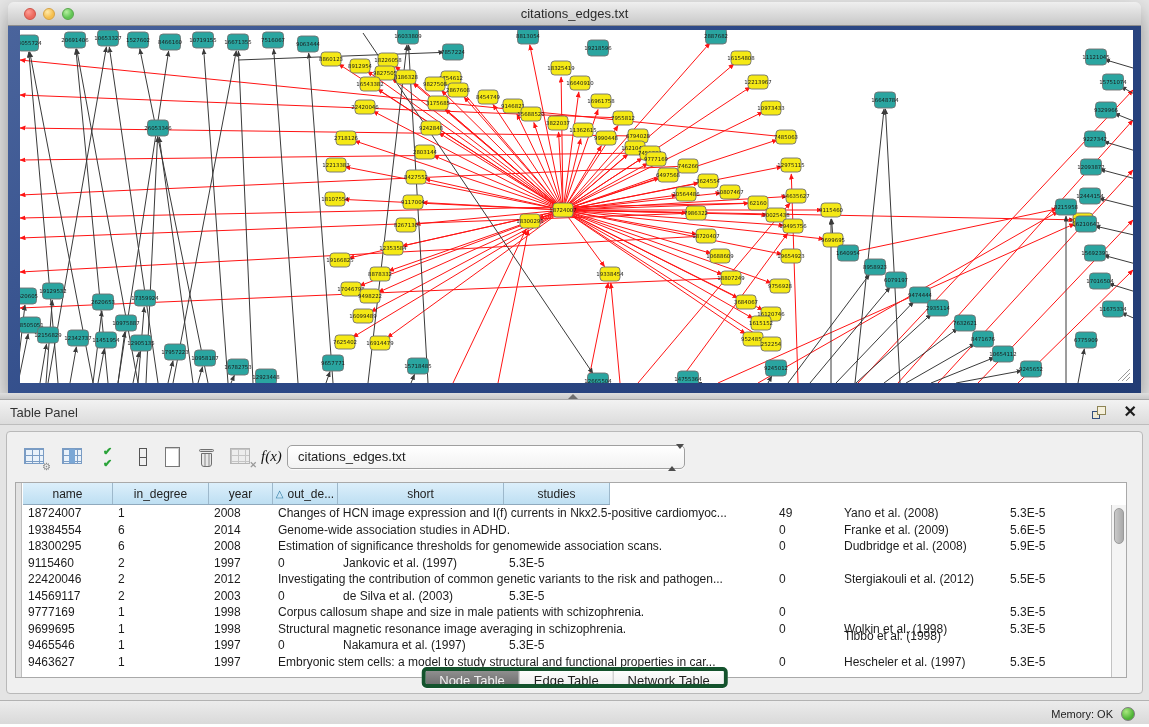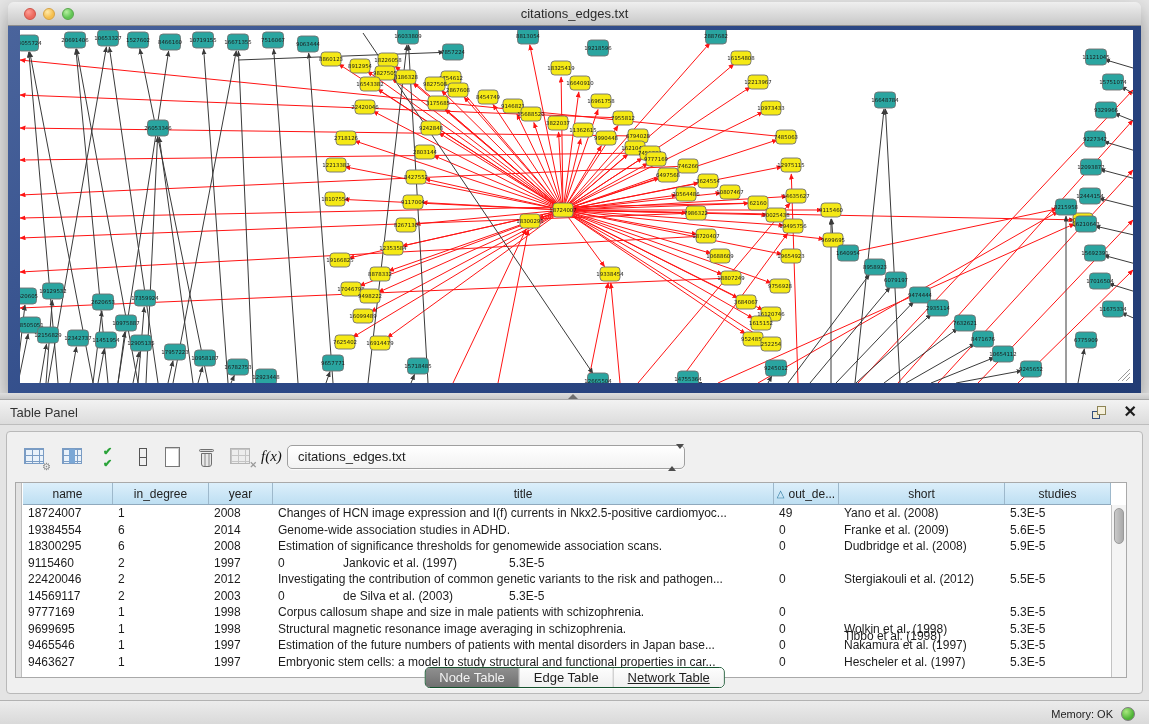--- a/index.html
+++ b/index.html
@@ -80,21 +80,21 @@
   .sort-tri { color:#2f7ba3; font-size:10px; margin-right:4px; }
   .tbody { position:absolute; left:7px; top:22px; }
   .trow { display:flex; height:16.5px; align-items:center; cursor:default; }
   .td { font-size:12px; color:#1c1c1c; padding-left:5px; white-space:nowrap; overflow:hidden; }
   .vscroll { position:absolute; right:0; top:22px; bottom:0; width:15px; background:#f4f4f4; border-left:1px solid #c3c3c3; }
   .vthumb { position:absolute; left:2px; top:3px; width:10px; height:36px; border-radius:5px;
     background:linear-gradient(90deg,#c9c9c9,#a9a9a9); border:1px solid #9a9a9a; }
 
   
   .tp-tabs { position:absolute; left:50%; transform:translateX(-50%); bottom:5px; height:21px; display:flex;
-    border:1px solid #14532d; border-radius:5px; overflow:hidden; background:#fbfbfb; box-shadow:0 1px 0 rgba(255,255,255,.7); }
+    border:4px solid #14532d; border-radius:5px; overflow:hidden; background:#fbfbfb; box-shadow:0 1px 0 rgba(255,255,255,.7); }
   .tab { padding:0 14px; line-height:19px; font-size:13px; color:#1e1e1e; border-right:1px solid #b3b3b3; cursor:pointer; background:linear-gradient(#fdfdfd,#f0f0f0); }
   .tab:last-child { border-right:none;text-decoration:underline; }
   .tab.selected { background:linear-gradient(#8f8f8f,#707070); color:#f2f2f2; }
 
   
   .statusbar { position:absolute; left:0; top:700px; width:1149px; height:27px;
     background:linear-gradient(#ececec,#d7d7d7); border-top:1px solid #b2b2b2; }
   .mem { position:absolute; right:36px; top:0; line-height:26px; font-size:11px; color:#222; }
   .mem-dot { position:absolute; right:14px; top:6px; width:14px; height:14px; border-radius:50%;
     background:radial-gradient(circle at 35% 30%, #a9e87f, #4db335 65%); border:1px solid #7d7d7d; }
@@ -854,23 +854,20 @@
         <div class="thead" id="thead">
             <div class="th" style="width: 90px;">
               <span>name</span>
             </div>
             <div class="th" style="width: 96px;">
               <span>in_degree</span>
             </div>
             <div class="th" style="width: 64px;">
               <span>year</span>
             </div>
-            <div class="th" style="width: 501px;">
-              <span>title</span>
-            </div>
             <div class="th" style="width: 65px;">
               <span class="sort-tri">△</span>
               <span>out_de...</span>
             </div>
             <div class="th" style="width: 166px;">
               <span>short</span>
             </div>
             <div class="th" style="width: 106px;">
               <span>studies</span>
             </div>
@@ -943,21 +940,20 @@
               <div class="td" style="width: 64px;">1998</div>
               <div class="td" style="width: 501px;">Structural magnetic resonance image averaging in schizophrenia.</div>
               <div class="td" style="width: 65px;">0</div>
               <div class="td" style="width: 166px;">Wolkin et al. (1998)</div>
               <div class="td" style="width: 106px;">5.3E-5</div>
             </div>
             <div class="trow">
               <div class="td" style="width: 90px;">9465546</div>
               <div class="td" style="width: 96px;">1</div>
               <div class="td" style="width: 64px;">1997</div>
-              <div class="td" style="width: 501px;">Estimation of the future numbers of patients with mental disorders in Japan base...</div>
               <div class="td" style="width: 65px;">0</div>
               <div class="td" style="width: 166px;">Nakamura et al. (1997)</div>
               <div class="td" style="width: 106px;">5.3E-5</div>
             </div>
             <div class="trow">
               <div class="td" style="width: 90px;">9463627</div>
               <div class="td" style="width: 96px;">1</div>
               <div class="td" style="width: 64px;">1997</div>
               <div class="td" style="width: 501px;">Embryonic stem cells: a model to study structural and functional properties in car...</div>
               <div class="td" style="width: 65px;">0</div>

